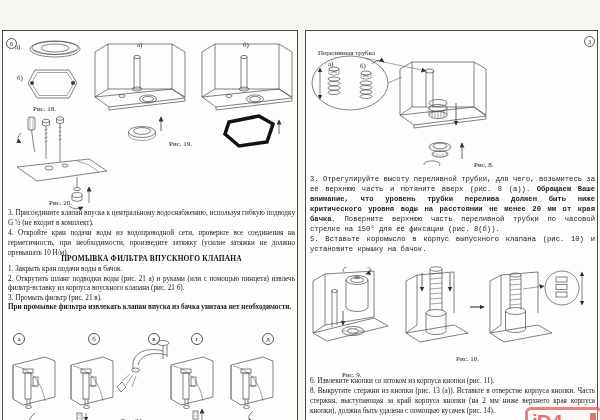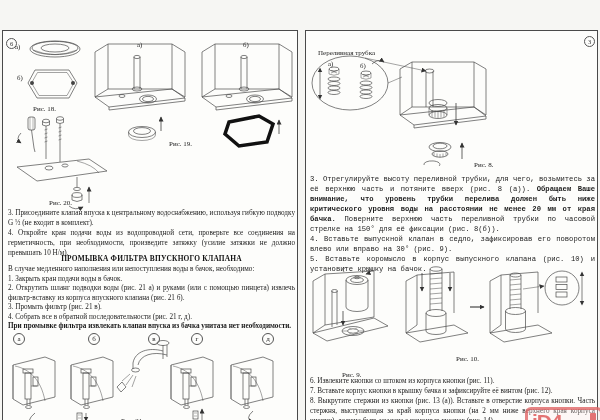--- a/index.html
+++ b/index.html
@@ -123,25 +123,23 @@
   </div>
 
   <div class="txt" style="left:5px;top:177px;width:287px;">
     <p>3. Присоедините клапан впуска к центральному водоснабжению, используя гибкую подводку G ½ (не входит в комплект).</p>
     <p>4. Откройте кран подачи воды из водопроводной сети, проверьте все соединения на герметичность, при необходимости, произведите затяжку (усилие затяжки не должно превышать 10 Н/м).</p>
   </div>
 
   <div class="heading" style="left:5px;top:223px;width:287px;">ПРОМЫВКА ФИЛЬТРА ВПУСКНОГО КЛАПАНА</div>
 
   <div class="txt list" style="left:5px;top:234px;width:287px;">
-    <p>В случае медленного наполнения или непоступления воды в бачок, необходимо:</p>
     <p>1. Закрыть кран подачи воды в бачок.</p>
     <p>2. Открутить шланг подводки воды (рис. 21 а) и руками (или с помощью пинцета) извлечь фильтр-вставку из корпуса впускного клапана (рис. 21 б).</p>
     <p>3. Промыть фильтр (рис. 21 в).</p>
-    <p>4. Собрать все в обратной последовательности (рис. 21 г, д).</p>
     <p class="b">При промывке фильтра извлекать клапан впуска из бачка унитаза нет необходимости.</p>
   </div>
 
   <div class="fig" style="left:4px;top:298px;width:290px;height:114px;">
     <svg width="290" height="114" viewBox="0 0 290 114">
       <defs>
         <g id="tk21" fill="none" stroke="#4a4a4a" stroke-width="0.7">
           <path d="M2,16 L34,8 L44,12 L44,48 L12,56 L2,50 Z"></path>
           <path d="M4,17 C18,20 30,30 34,52" stroke-width="0.5"></path>
           <path d="M2,16 L2,50" stroke-width="0.5"></path>
@@ -231,21 +229,20 @@
       </g>
     </svg>
     <span class="callout" style="left:10px;top:12px;">Переливная трубка</span>
     <span class="figlabel" style="left:20px;top:23px;">а)</span>
     <span class="figlabel" style="left:52px;top:25px;">б)</span>
     <span class="caption" style="left:166px;top:124px;text-align:right;">Рис. 8.</span>
   </div>
 
   <div class="txt" style="left:4px;top:143px;width:285px;font-family:Liberation Mono, monospace;">
     <p><span>3. Отрегулируйте высоту переливной трубки, для чего, возьмитесь за её верхнюю часть и потяните вверх (рис. 8 (а)). </span><span class="b">Обращаем Ваше внимание, что уровень трубки перелива должен быть ниже критического уровня воды на расстоянии не менее 20 мм от края  бачка.</span><span> Поверните верхнюю часть переливной трубки по часовой стрелке на 150°  для её фиксации (рис. 8(б)).</span></p>
-    <p>4. Вставьте выпускной клапан в седло, зафиксировав его поворотом влево или вправо на 30° (рис. 9).</p>
     <p>5. Вставьте коромысло в корпус выпускного клапана  (рис. 10) и установите крышку на бачок.</p>
   </div>
 
   <div class="fig" style="left:4px;top:236px;width:86px;height:98px;">
     <svg width="86" height="98" viewBox="0 0 86 98">
       <g fill="none" stroke="#4a4a4a" stroke-width="0.7">
         <polygon points="3,14 15,7 15,58 3,66"></polygon>
         <path d="M15,7 L64,4 L64,50 M15,58 L64,50"></path>
         <polygon points="3,66 64,51 78,59 17,74"></polygon>
         <path d="M22,24 L22,60 M27,24 L27,58"></path>
@@ -294,21 +291,20 @@
         <polygon points="177.8,11 182.2,11 180,6.5" fill="#333" stroke="none"></polygon>
         <polygon points="177.8,36 182.2,36 180,40.5" fill="#333" stroke="none"></polygon>
         <path d="M121,24 L142,21" stroke-width="0.5" marker-end="url(#ah)"></path>
       </g>
     </svg>
     <span class="caption" style="left:54px;top:90px;">Рис. 10.</span>
   </div>
 
   <div class="txt" style="left:4px;top:345px;width:285px;">
     <p>6. Извлеките кнопки со штоком из корпуса кнопки (рис. 11).</p>
-    <p>7. Вставьте корпус кнопки в крышку бачка и зафиксируйте её винтом (рис. 12).</p>
     <p>8. Выкрутите стержни из кнопки (рис. 13 (а)).  Вставьте в отверстие корпуса кнопки. Часть стержня, выступающая за край корпуса кнопки (на 2 мм ниже верхнего края корпуса кнопки), должна быть удалена с помощью кусачек (рис. 14).</p>
   </div>
 
   <div class="wm" style="left:219px;top:376px;gap:28px;">
     <span>iD4</span>
     <span class="wm-m">
         <i class="t"></i>
         <i class="d"></i>
       </span>
   </div>

